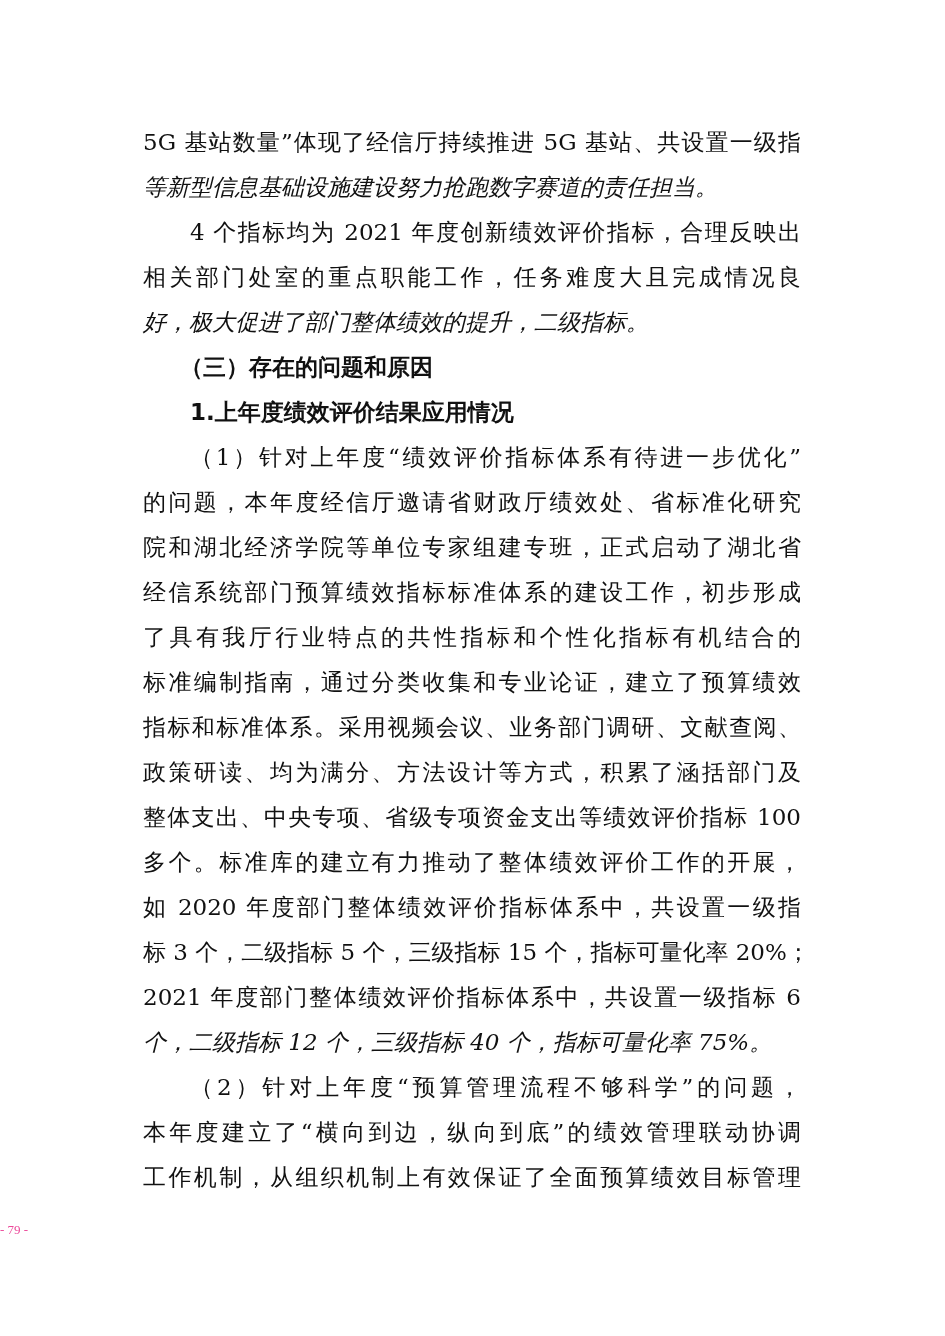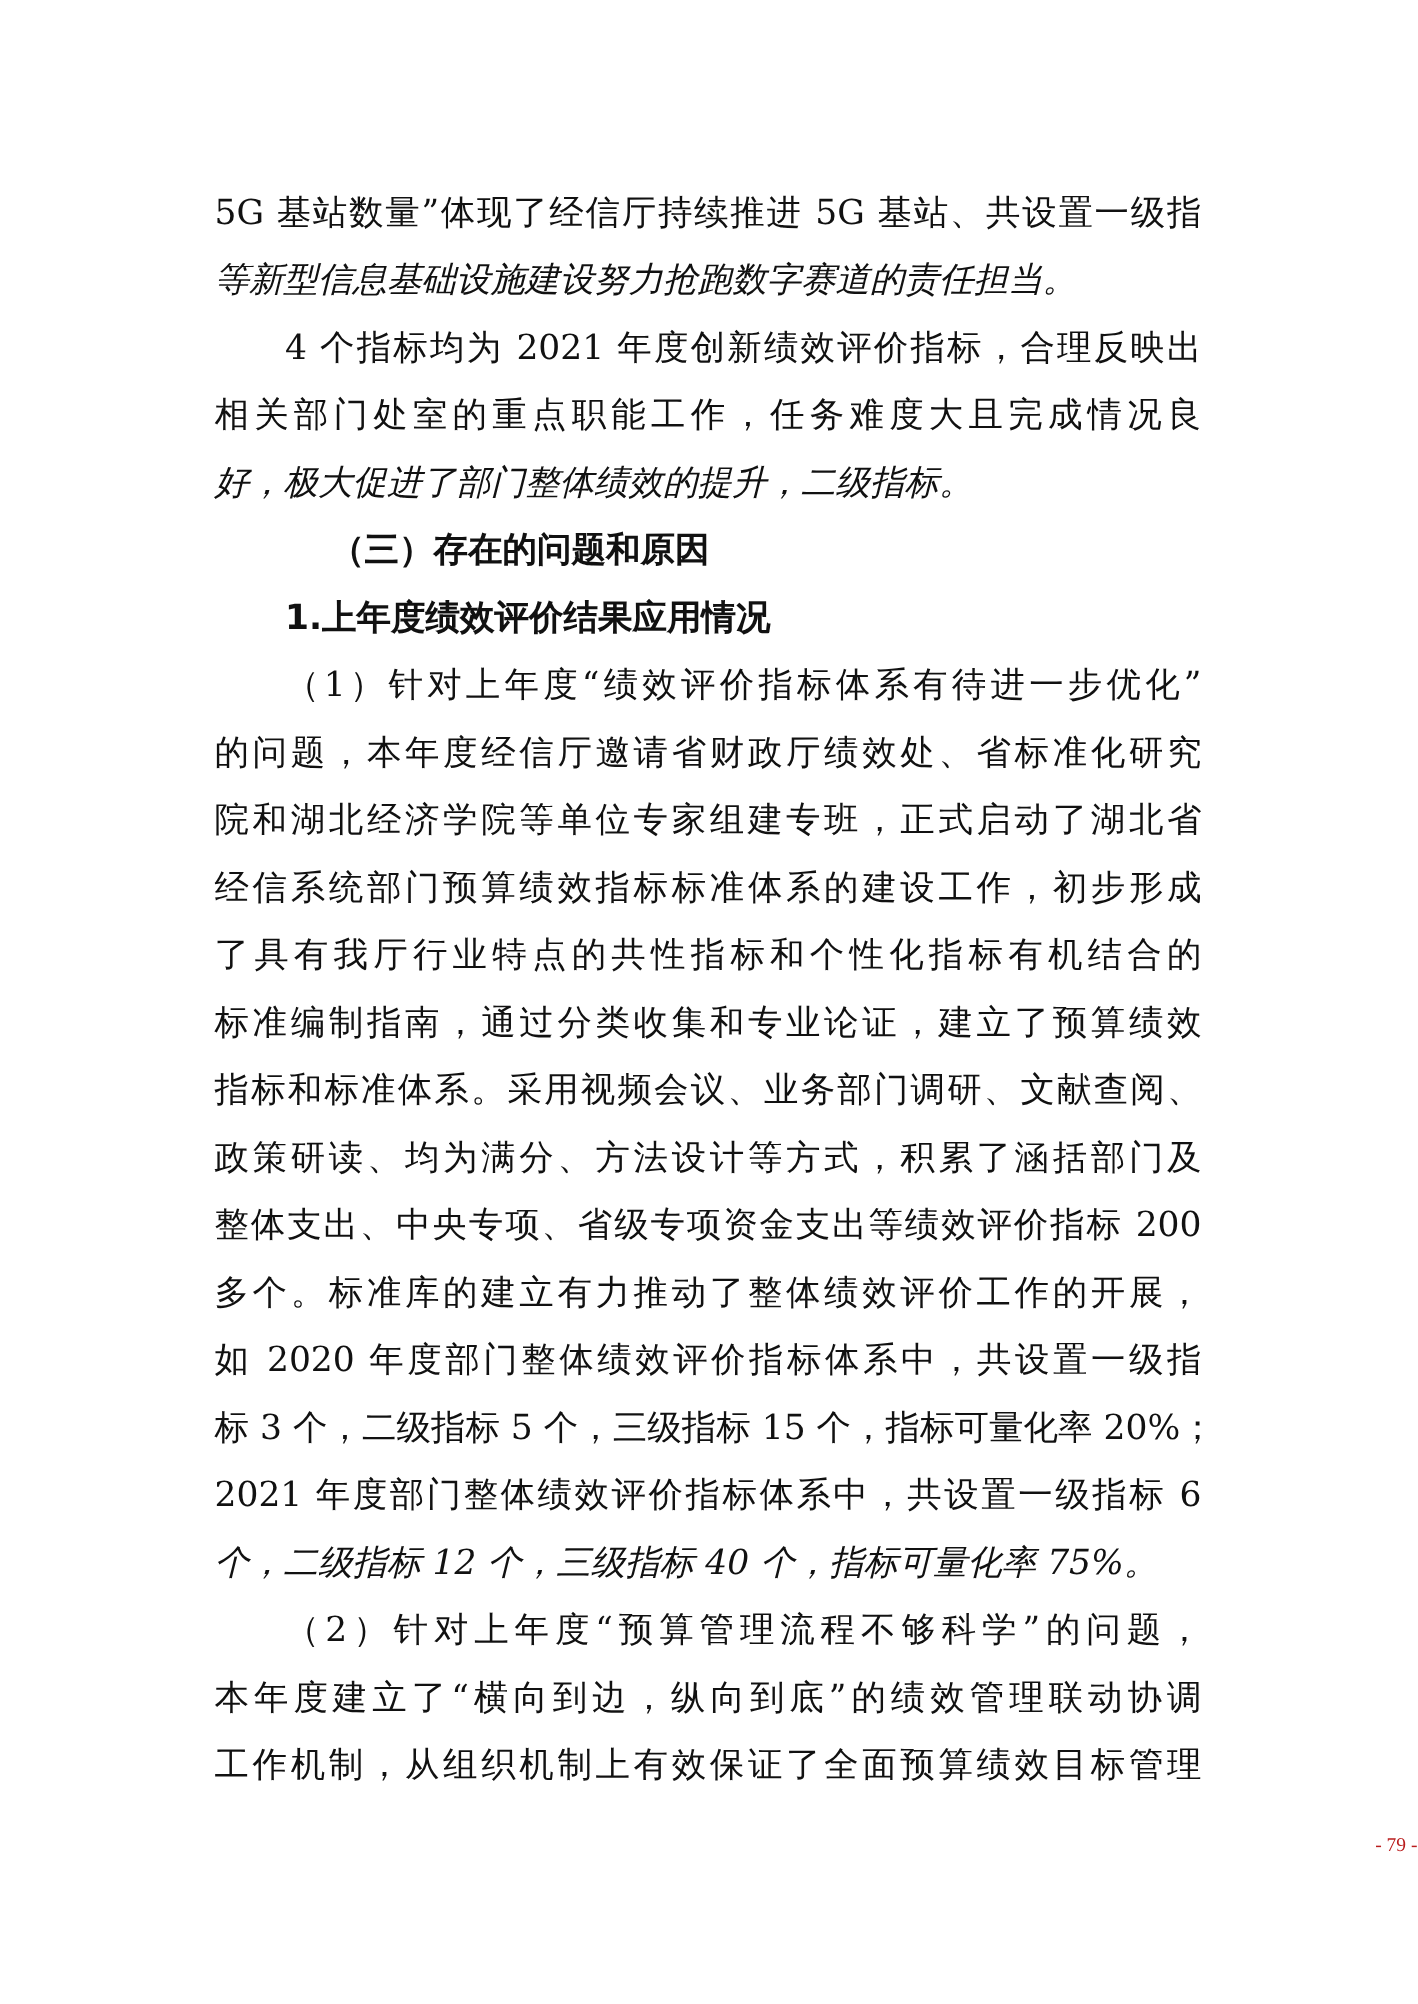--- a/index.html
+++ b/index.html
@@ -5,45 +5,45 @@
   html, body { margin: 0; padding: 0; background: #ffffff; }
   body { width: 945px; height: 1336px; position: relative; overflow: hidden;
          font-family: "DejaVu Serif", "Liberation Serif", serif; color: #111; }
   .line { position: absolute; left: 143px; width: 658px; height: 45px;
           font-size: 23px; line-height: 45px; white-space: nowrap;
           text-align: justify; text-align-last: justify; letter-spacing: 0px; }
   .line.last { text-align-last: left; font-style: italic; }
   .line.indent { left: 190px; width: 611px; }
   .heading { font-family: "DejaVu Sans", "Liberation Sans", sans-serif; font-weight: bold;
              text-align-last: left; }
-  .heading.h2 { left: 180px; margin-left: 40px; }
+  .heading.h2 { left: 180px; }
   .heading.h3 { left: 190px; }
-  .pagenum { position: absolute; left: 0; width: 945px; top: 1222px; text-align: right;
-             font-size: 13px; font-family: "Liberation Serif", serif; color: #b91c1c; }
+  .pagenum { position: absolute; left: 0; width: 945px; top: 1222px; text-align: left;
+             font-size: 13px; font-family: "Liberation Serif", serif; color: #ec4899; }
 </style>
 </head>
 <body>
 
 <div>
   <div class="line" style="top:120px">5G 基站数量”体现了经信厅持续推进 5G 基站、共设置一级指</div>
   <div class="line last" style="top:165px">等新型信息基础设施建设努力抢跑数字赛道的责任担当。</div>
   <div class="line indent" style="top:210px">4 个指标均为 2021 年度创新绩效评价指标，合理反映出</div>
   <div class="line" style="top:255px">相关部门处室的重点职能工作，任务难度大且完成情况良</div>
   <div class="line last" style="top:300px">好，极大促进了部门整体绩效的提升，二级指标。</div>
   <div class="line heading h2" style="top:345px">（三）存在的问题和原因</div>
   <div class="line heading h3" style="top:390px">1.上年度绩效评价结果应用情况</div>
   <div class="line indent" style="top:435px">（1）针对上年度“绩效评价指标体系有待进一步优化”</div>
   <div class="line" style="top:480px">的问题，本年度经信厅邀请省财政厅绩效处、省标准化研究</div>
   <div class="line" style="top:525px">院和湖北经济学院等单位专家组建专班，正式启动了湖北省</div>
   <div class="line" style="top:570px">经信系统部门预算绩效指标标准体系的建设工作，初步形成</div>
   <div class="line" style="top:615px">了具有我厅行业特点的共性指标和个性化指标有机结合的</div>
   <div class="line" style="top:660px">标准编制指南，通过分类收集和专业论证，建立了预算绩效</div>
   <div class="line" style="top:705px">指标和标准体系。采用视频会议、业务部门调研、文献查阅、</div>
   <div class="line" style="top:750px">政策研读、均为满分、方法设计等方式，积累了涵括部门及</div>
-  <div class="line" style="top:795px">整体支出、中央专项、省级专项资金支出等绩效评价指标 200</div>
+  <div class="line" style="top:795px">整体支出、中央专项、省级专项资金支出等绩效评价指标 100</div>
   <div class="line" style="top:840px">多个。标准库的建立有力推动了整体绩效评价工作的开展，</div>
   <div class="line" style="top:885px">如 2020 年度部门整体绩效评价指标体系中，共设置一级指</div>
   <div class="line" style="top:930px">标 3 个，二级指标 5 个，三级指标 15 个，指标可量化率 20%；</div>
   <div class="line" style="top:975px">2021 年度部门整体绩效评价指标体系中，共设置一级指标 6</div>
   <div class="line last" style="top:1020px">个，二级指标 12 个，三级指标 40 个，指标可量化率 75%。</div>
   <div class="line indent" style="top:1065px">（2）针对上年度“预算管理流程不够科学”的问题，</div>
   <div class="line" style="top:1110px">本年度建立了“横向到边，纵向到底”的绩效管理联动协调</div>
   <div class="line" style="top:1155px">工作机制，从组织机制上有效保证了全面预算绩效目标管理</div>
   <div class="pagenum">- 79 -</div>
 </div>

